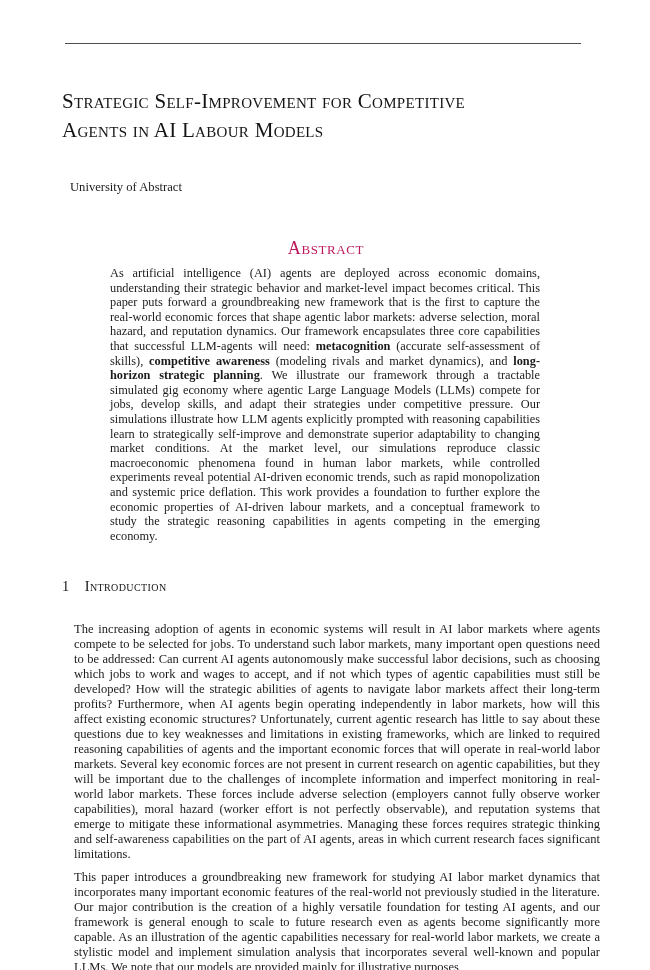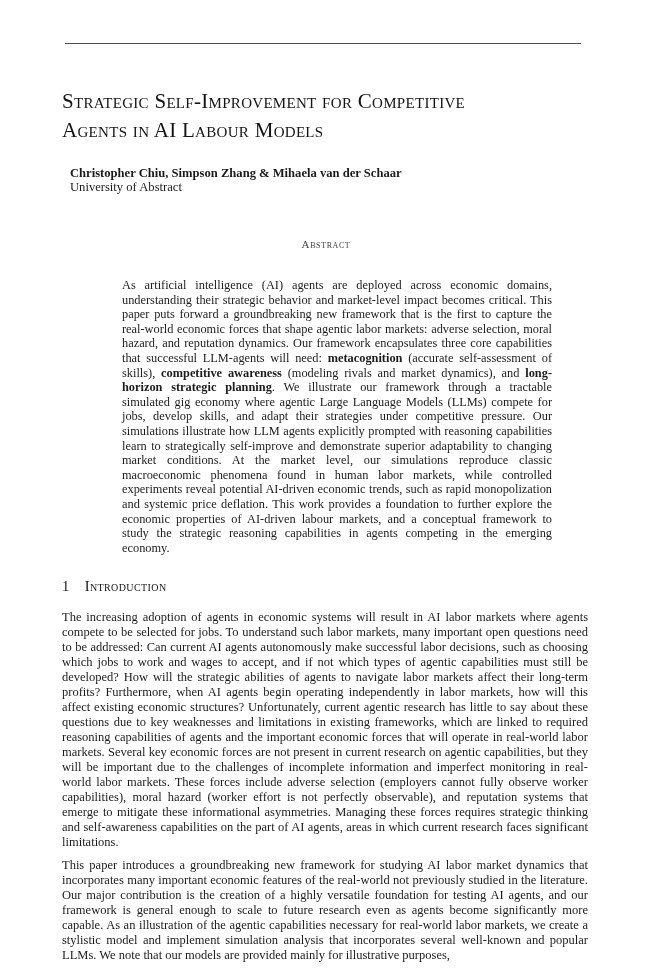--- a/index.html
+++ b/index.html
@@ -49,67 +49,66 @@
     font-size: 12.6px;
     line-height: 14px;
   }
   .abstract-heading {
     position: absolute;
     left: 62px;
     top: 238px;
     width: 528px;
     text-align: center;
     font-variant: small-caps;
-    font-size: 11px;
+    font-size: 18px;
     letter-spacing: 0.6px;
-    color: #404040;
+    color: #be185d;
   }
   .abstract-body {
     position: absolute;
     left: 110px;
     top: 266px;
     width: 430px;
-    margin: 12px;
+    margin: 0;
     font-size: 12.35px;
     line-height: 14.6px;
     text-align: justify;
   }
   .section-heading {
     position: absolute;
     left: 62px;
     top: 578px;
     font-size: 14.5px;
     letter-spacing: 0.4px;
     color: #141414;
   }
   .sec-num { display: inline-block; margin-right: 15px; }
   .sec-title { font-variant: small-caps; }
   .body-par {
     position: absolute;
     left: 62px;
     width: 526px;
-    margin: 0;
+    margin: 12px;
     font-size: 12.5px;
     line-height: 15px;
     text-align: justify;
   }
   .par-1 { top: 610px; }
   .par-2 { top: 858px; }
   b { font-weight: bold; }
 </style>
 </head>
 <body>
 
 <div class="page">
   <div class="top-rule"></div>
 
   <h1 class="title">Strategic Self-Improvement for Competitive
 Agents in AI Labour Models</h1>
 
-  <div class="authors">Christopher Chiu, Simpson Zhang &amp; Mihaela van der Schaar</div>
 
   <div class="affiliation">University of Abstract</div>
 
   <div class="abstract-heading">Abstract</div>
 
   <p class="abstract-body"><span>As artificial intelligence (AI) agents are deployed across economic domains, understanding their strategic behavior and market-level impact becomes critical. This paper puts forward a groundbreaking new framework that is the first to capture the real-world economic forces that shape agentic labor markets: adverse selection, moral hazard, and reputation dynamics. Our framework encapsulates three core capabilities that successful LLM-agents will need: </span><b>metacognition</b><span> (accurate self-assessment of skills), </span><b>competitive awareness</b><span> (modeling rivals and market dynamics), and </span><b>long-horizon strategic planning</b><span>. We illustrate our framework through a tractable simulated gig economy where agentic Large Language Models (LLMs) compete for jobs, develop skills, and adapt their strategies under competitive pressure. Our simulations illustrate how LLM agents explicitly prompted with reasoning capabilities learn to strategically self-improve and demonstrate superior adaptability to changing market conditions. At the market level, our simulations reproduce classic macroeconomic phenomena found in human labor markets, while controlled experiments reveal potential AI-driven economic trends, such as rapid monopolization and systemic price deflation. This work provides a foundation to further explore the economic properties of AI-driven labour markets, and a conceptual framework to study the strategic reasoning capabilities in agents competing in the emerging economy.</span></p>
 
   <div class="section-heading">
     <span class="sec-num">1</span><span class="sec-title">Introduction</span>
   </div>

